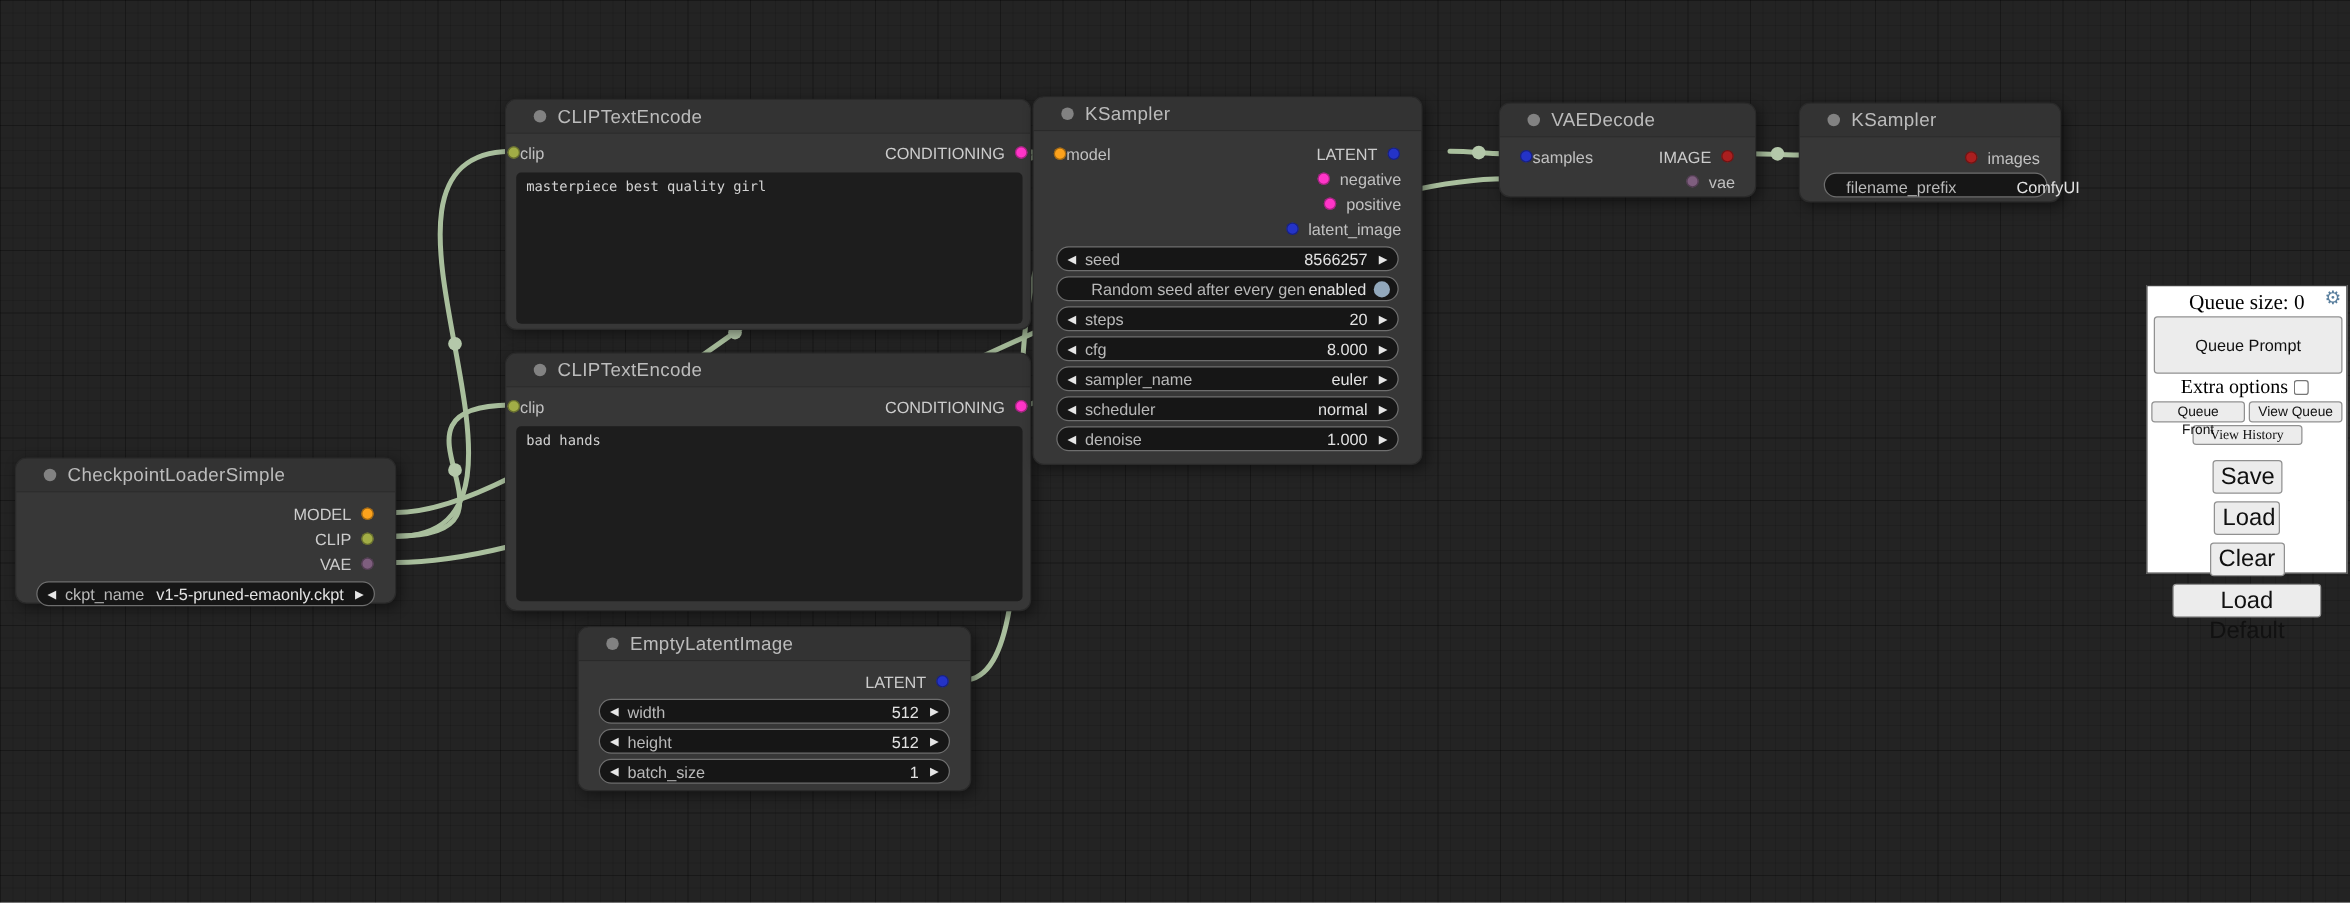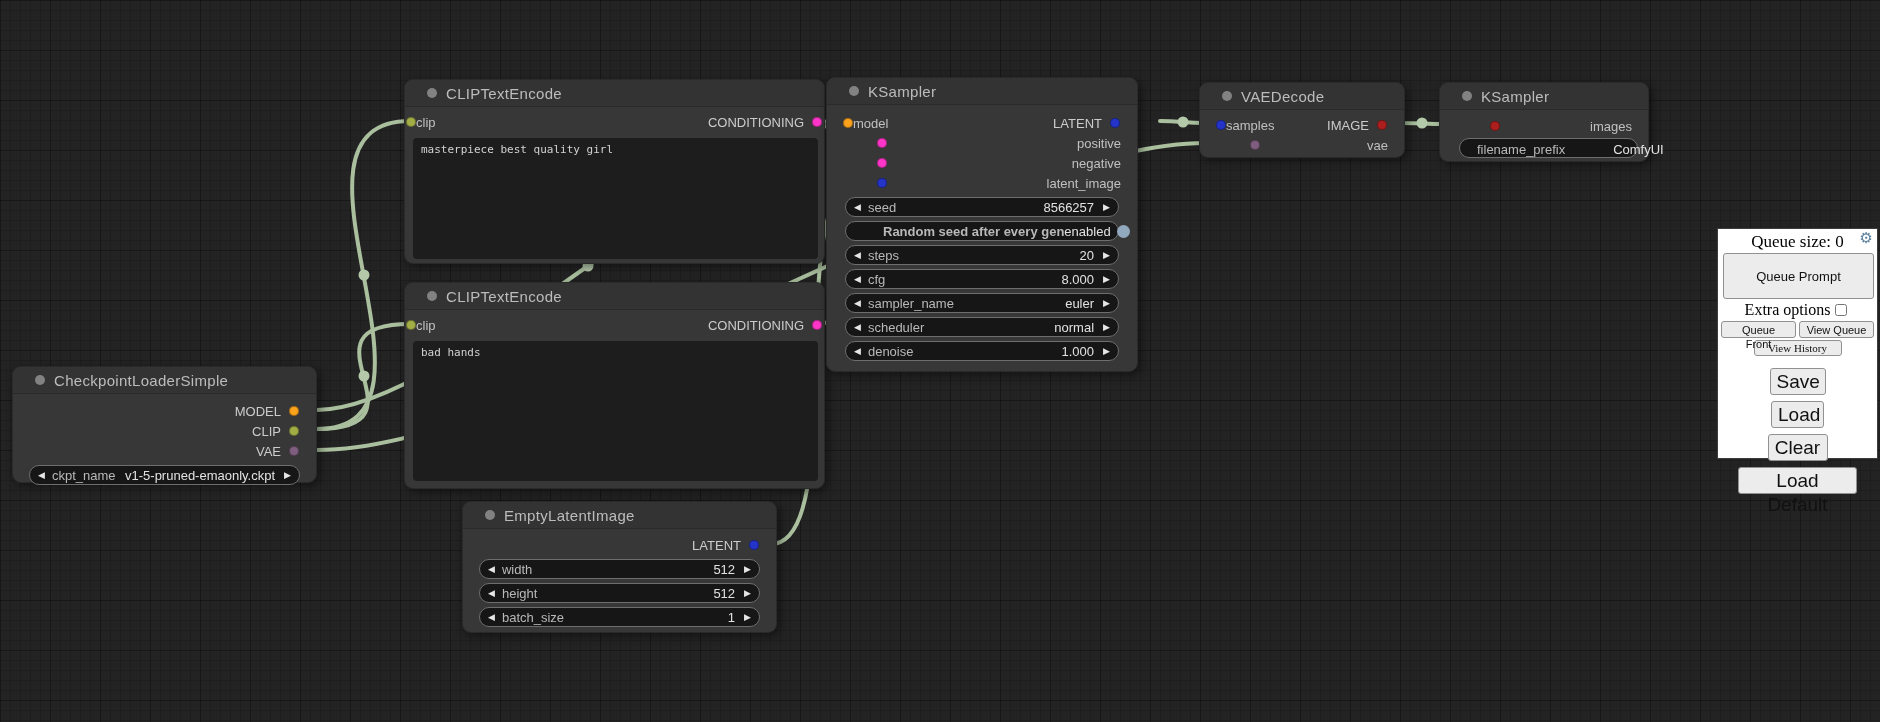--- a/index.html
+++ b/index.html
@@ -18,38 +18,38 @@
   
   .node{position:absolute;z-index:2;background:#373737;border:1px solid #2a2a2a;
     border-radius:9px;box-shadow:3px 3px 10px rgba(0,0,0,.45);box-sizing:border-box;}
   .node-title{height:26px;display:flex;align-items:center;background:#333333;
     border-radius:9px 9px 0 0;border-bottom:1px solid #2a2a2a;padding:0 22px;}
   .title-dot{width:10px;height:10px;border-radius:50%;margin-right:9px;flex:0 0 auto;}
   .node-title span.t{color:#bcbcbc;font-size:15px;letter-spacing:.3px;}
   .row{height:20px;display:flex;align-items:center;padding:0 16px;}
   .row .dot{width:10px;height:10px;border-radius:50%;flex:0 0 auto;
     box-shadow:inset 0 0 0 1px rgba(0,0,0,.35);}
-  .in{justify-content:space-between;margin-left:33px;}
+  .in{justify-content:flex-end;margin-left:33px;}
   .in .dot{margin:0 8px 0 1px;}
   .out{justify-content:flex-end;}
   .out .dot{margin:0 1px 0 8px;}
   .both{justify-content:space-between;}
   .grp{display:flex;align-items:center;}
   .in-label{color:#c0c0c0;font-size:13px;}
   .out-label{color:#cccccc;font-size:13px;}
   .prompt-text{display:block;background:#1d1d1d;border:none;border-radius:4px;
     color:#d2d2d2;font-family:"DejaVu Sans Mono",monospace;font-size:11px;
     padding:5px 8px;resize:none;outline:none;box-sizing:border-box;}
   .widget{height:20px;background:#161616;border:1px solid #6e6e6e;border-radius:10px;
     display:flex;align-items:center;color:#c3c3c3;font-size:13px;box-sizing:border-box;
     padding:0 8px;margin:0 16px;}
   .widget .arrow{color:#e6e6e6;font-size:9px;line-height:1;flex:0 0 auto;}
   .widget .wlabel{margin-left:7px;color:#b9b9b9;white-space:nowrap;}
   .widget .wvalue{margin-left:auto;margin-right:9px;color:#e2e2e2;white-space:nowrap;}
-  .widget.toggle .wlabel{margin-left:29px;font-weight:bold;}
+  .widget.toggle .wlabel{margin-left:19px;}
   .widget.toggle .tdot{width:13px;height:13px;border-radius:50%;margin-right:-2px;flex:0 0 auto;}
   .widget.toggle .wvalue{margin-right:6px;}
   
   #node-checkpoint{left:12px;top:366px;width:305px;height:117px;}
   #node-checkpoint .outs{margin-top:7px;}
   #node-checkpoint .widget{margin-top:4px;}
   #node-clip-pos{left:404px;top:79px;width:421px;height:185px;}
   #node-clip-neg{left:404px;top:282px;width:421px;height:207px;}
   .clip-row{margin-top:5px;padding:0 1px;}
   #node-clip-pos .prompt-text{margin:6px 8px 0 8px;width:405px;height:121px;}
@@ -190,25 +190,25 @@
           <span class="dot" style="background-color: rgb(252, 162, 28);"></span>
           <span class="in-label">model</span>
         </span>
         <span class="grp">
           <span class="out-label">LATENT</span>
           <span class="dot" style="margin-left: 8px; margin-right: 1px; background-color: rgb(36, 51, 200);"></span>
         </span>
       </div>
       <div class="row in">
         <span class="dot" style="background-color: rgb(255, 53, 200);"></span>
+        <span class="in-label">negative</span>
+      </div>
+      <div class="row in">
+        <span class="dot" style="background-color: rgb(255, 53, 200);"></span>
         <span class="in-label">positive</span>
-      </div>
-      <div class="row in">
-        <span class="dot" style="background-color: rgb(255, 53, 200);"></span>
-        <span class="in-label">negative</span>
       </div>
       <div class="row in">
         <span class="dot" style="background-color: rgb(36, 51, 200);"></span>
         <span class="in-label">latent_image</span>
       </div>
     </div>
     <div class="widget">
       <span class="arrow">◀</span>
       <span class="wlabel">seed</span>
       <span class="wvalue">8566257</span>

